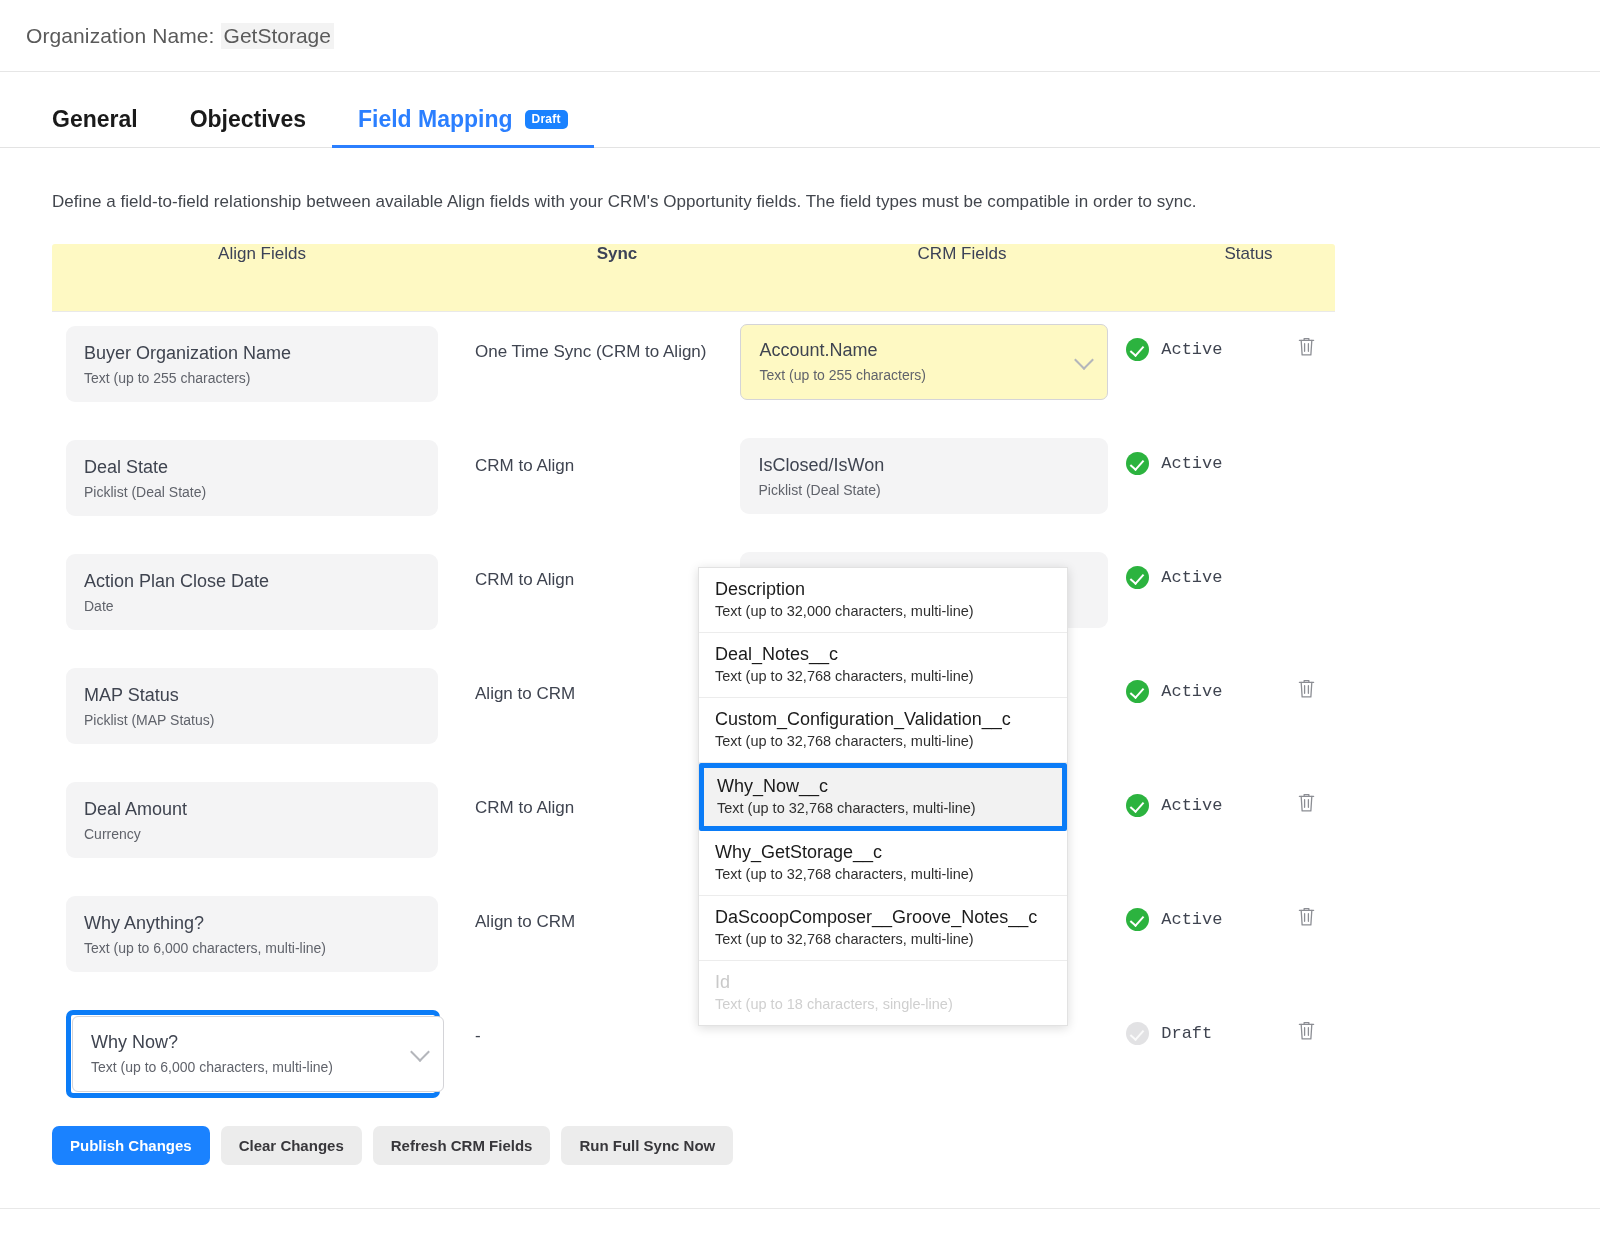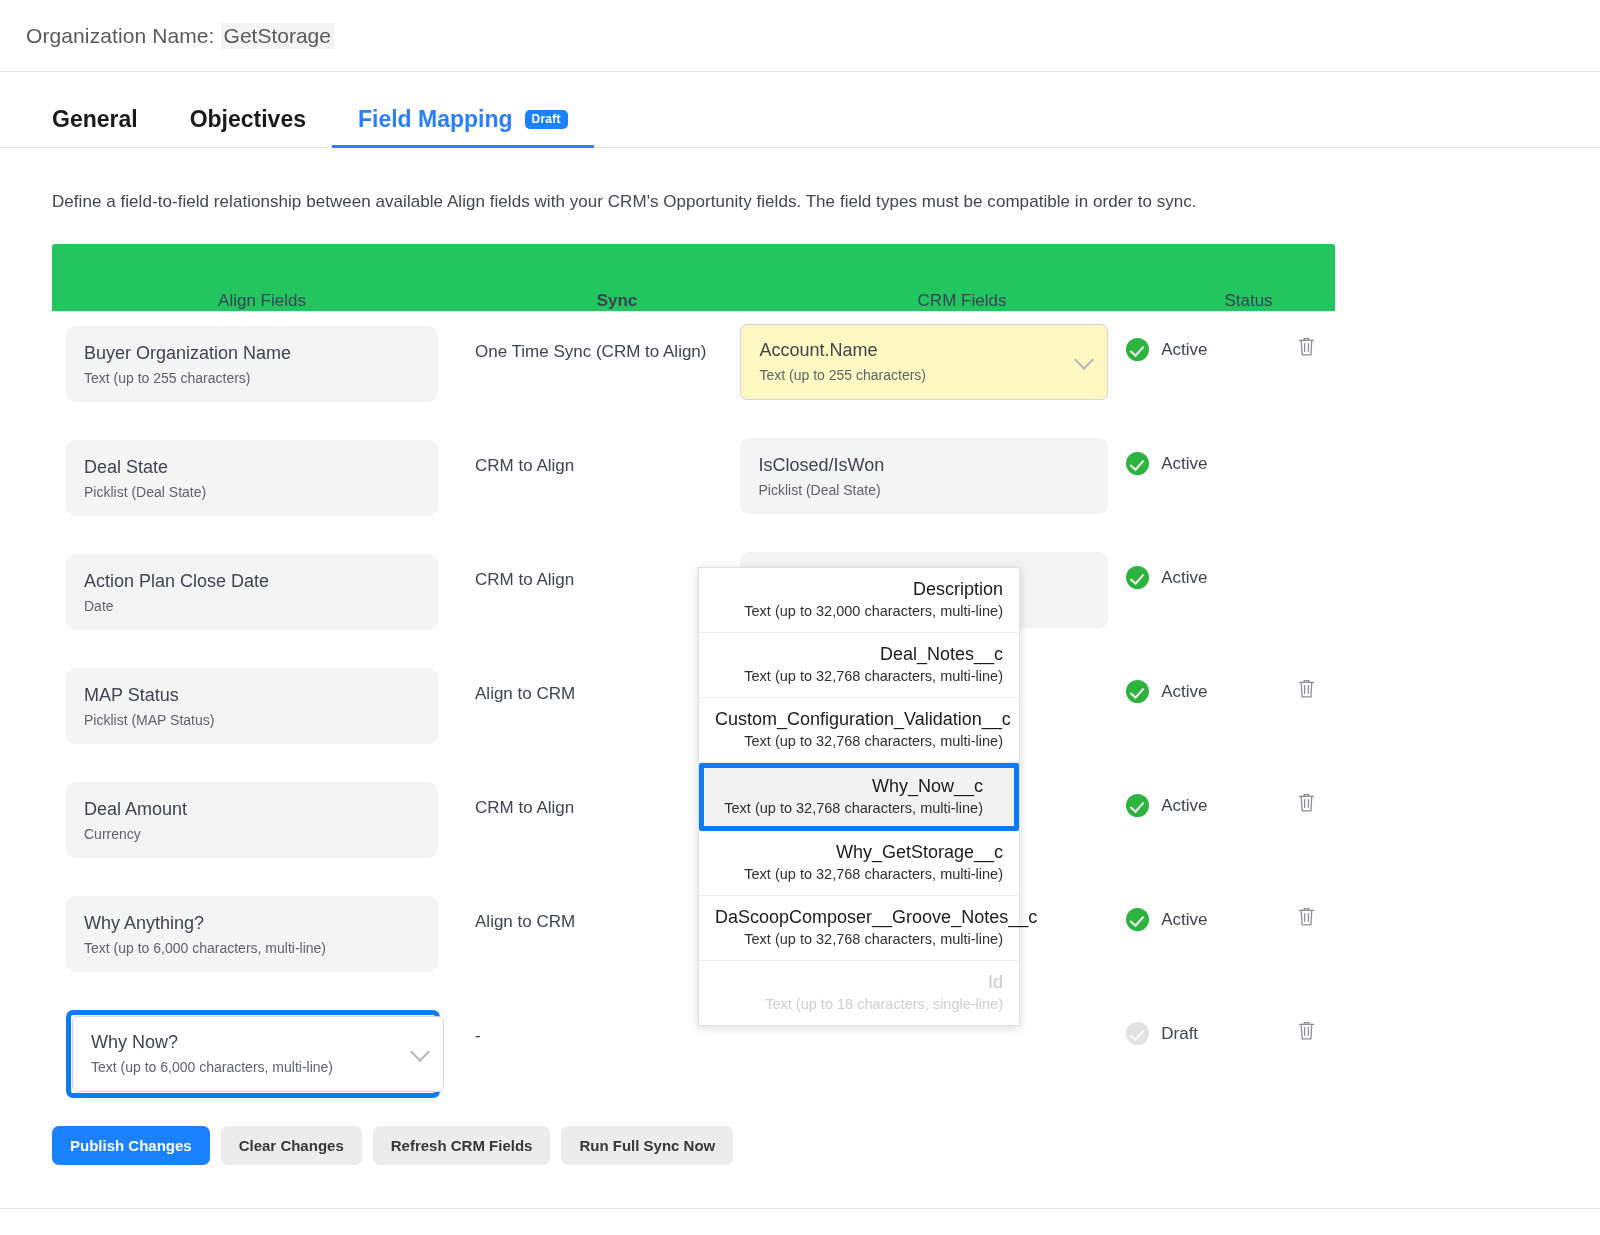--- a/index.html
+++ b/index.html
@@ -78,25 +78,25 @@
     color: #42464d;
     padding: 44px 8px 0 52px;
     letter-spacing: .05px;
   }
 
   
   .table-wrap { padding: 32px 0 0 52px; position: relative; }
   .table { width: 1283px; }
 
   .thead {
-    background: #22c55e;
+    background: #fef9c3;
     border-bottom: 1px solid #e9e9e9;
     height: 68px;
     display: flex;
-    align-items: flex-end;
+    align-items: flex-start;
     border-radius: 3px 3px 0 0;
   }
   .th {
     font-size: 17px;
     color: #3c4257;
     text-align: center;
   }
   .col-align  { width: 420px; }
   .col-sync   { width: 290px; font-weight: bold; }
   .col-crm    { width: 400px; }
@@ -206,41 +206,40 @@
   .status-ico::after {
     content: "";
     position: absolute;
     left: 7px; top: 5px;
     width: 6px; height: 11px;
     border-right: 2.4px solid #fff;
     border-bottom: 2.4px solid #fff;
     transform: rotate(42deg);
   }
   .status-ico.draft::after { border-color: #fafafa; }
-  .status-text { font-size: 17px; color: #3f4450; }
+  .status-text { font-size: 17px; color: #3f4450; font-family: Liberation Mono, monospace; }
 
   .cell-trash {
     width: 60px;
     padding-top: 24px;
     display: flex;
     justify-content: center;
   }
   .trash { width: 19px; height: 21px; cursor: pointer; }
 
   
   .dropdown {
     position: absolute;
     left: 698px;
     top: 355px;
-    width: 322px;
+    width: 370px;
     background: #ffffff;
     border: 1px solid #e2e2e2;
     box-shadow: 0 2px 10px rgba(0,0,0,.14);
     z-index: 40;
-    text-align: right;
   }
   .dd-item {
     padding: 11px 16px 12px 16px;
     border-bottom: 1px solid #ececec;
     cursor: pointer;
   }
   .dd-item:last-child { border-bottom: none; }
   .dd-name { font-size: 18px; color: #1b1b1b; line-height: 1.2; }
   .dd-type { font-size: 14.5px; color: #2f2f2f; margin-top: 2px; line-height: 1.2; }
   .dd-item.disabled .dd-name { color: #c9c9c9; }

